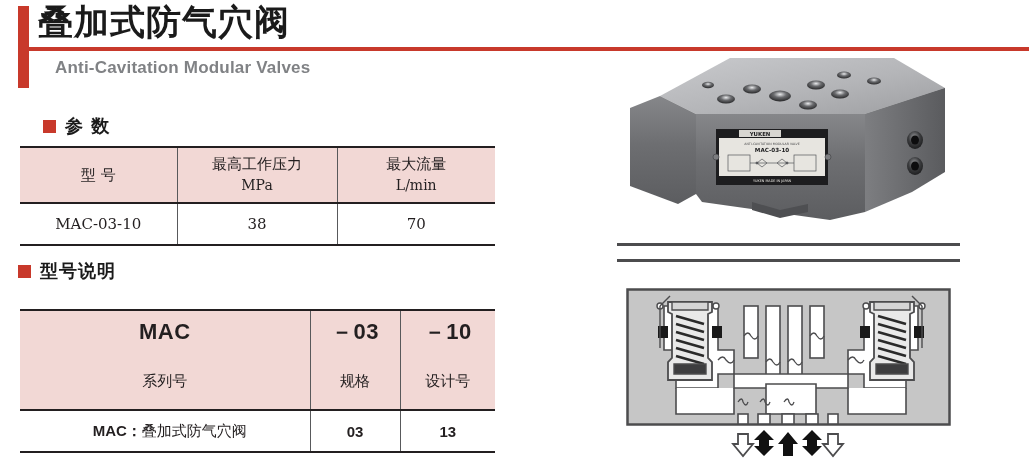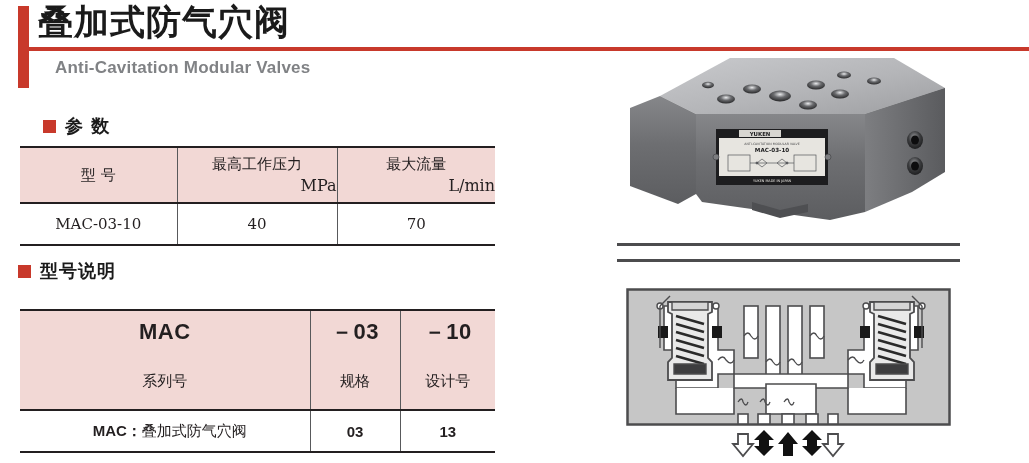--- a/index.html
+++ b/index.html
@@ -111,21 +111,21 @@
   .data-table .edge-r { border-right: none; }
 
   
   #params-table {
     left: 20px; top: 146px;
     width: 475px;
   }
   #params-table td { font-size: 15px; }
   #params-table .hdr-cell { height: 54px; line-height: 21px; }
   #params-table .val-cell { height: 40px; }
-  .cell-unit { font-size: 16px; text-align: right; }
+  .cell-unit { font-size: 14px; }
 
   
   #model-table {
     left: 20px; top: 309px;
     width: 475px;
     border-radius: 8px;
   }
   #model-table .code-cell {
     font-family: "Liberation Sans", "DejaVu Sans", sans-serif;
     font-size: 22px;
@@ -214,21 +214,21 @@
         <div>最高工作压力</div>
         <div class="cell-unit">MPa</div>
       </td>
       <td class="hdr-cell edge-r">
         <div>最大流量</div>
         <div class="cell-unit">L/min</div>
       </td>
     </tr>
     <tr class="row-div row-bottom">
       <td class="val-cell edge-l">MAC-03-10</td>
-      <td class="val-cell">40</td>
+      <td class="val-cell">38</td>
       <td class="val-cell edge-r">70</td>
     </tr>
   </tbody>
 </table>
 
 <div class="section-heading" id="section-model">
   <span class="section-bullet"></span>
   <span class="section-heading-label">型号说明</span>
 </div>
 

